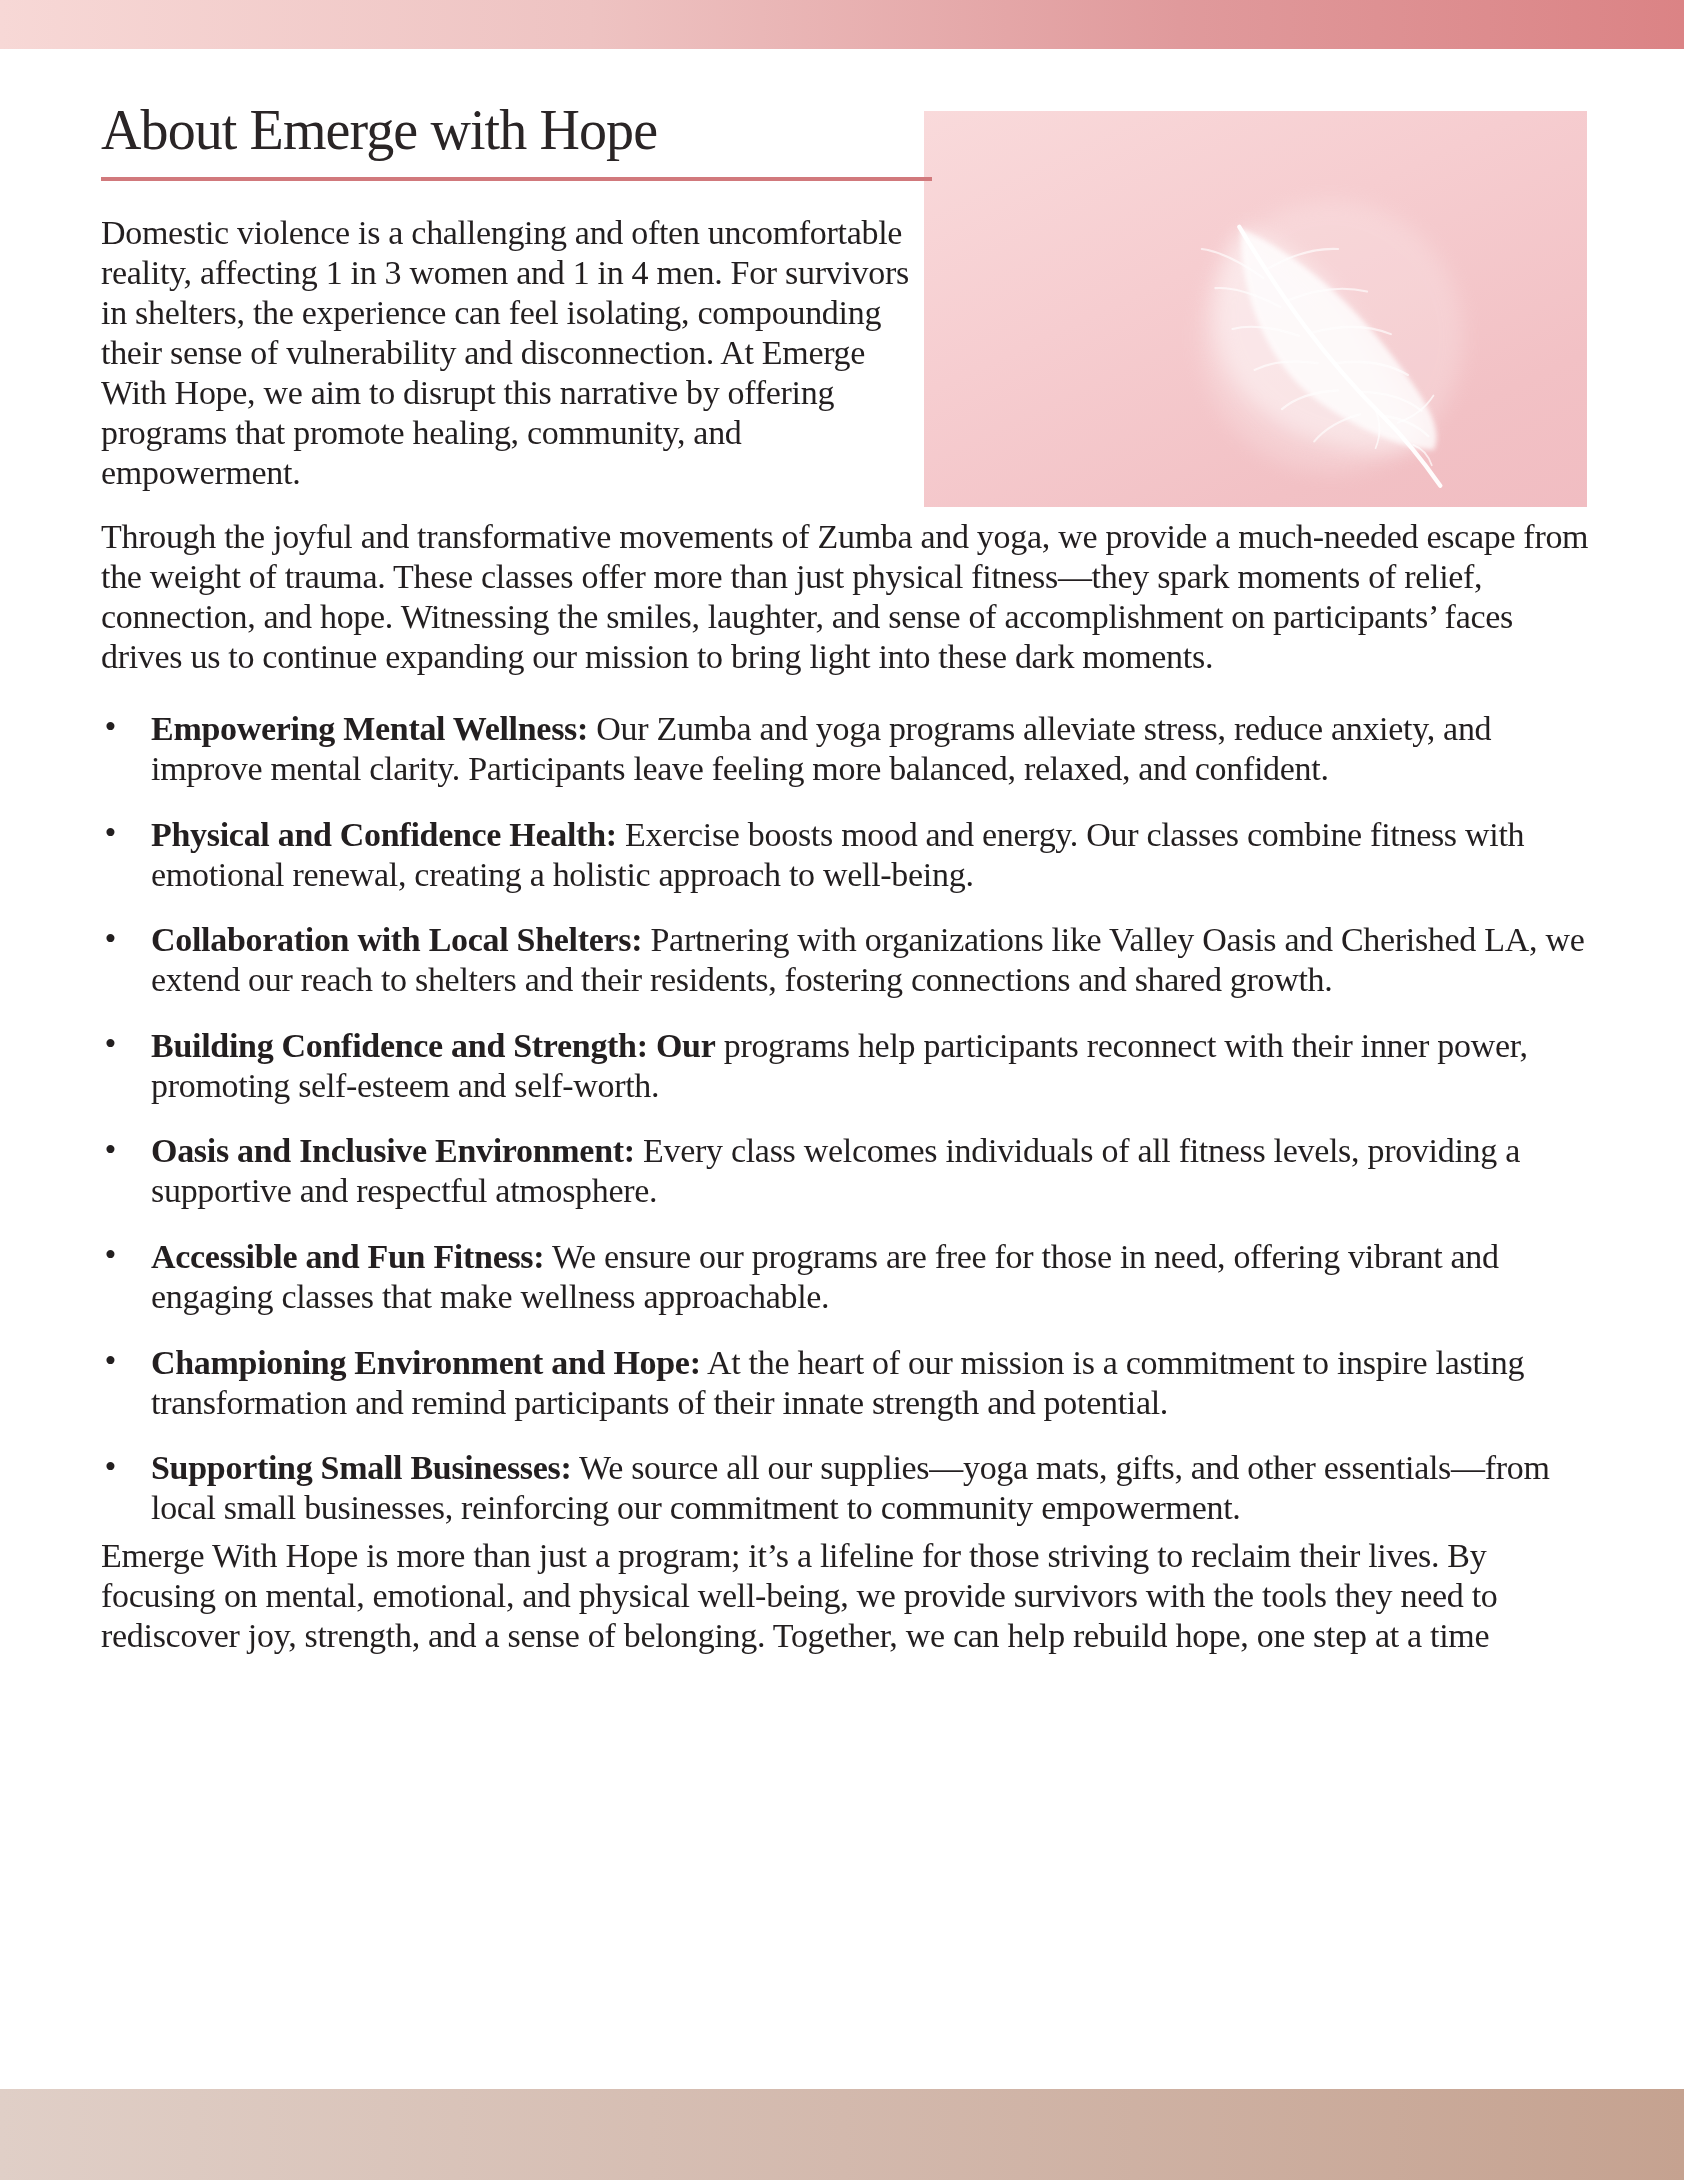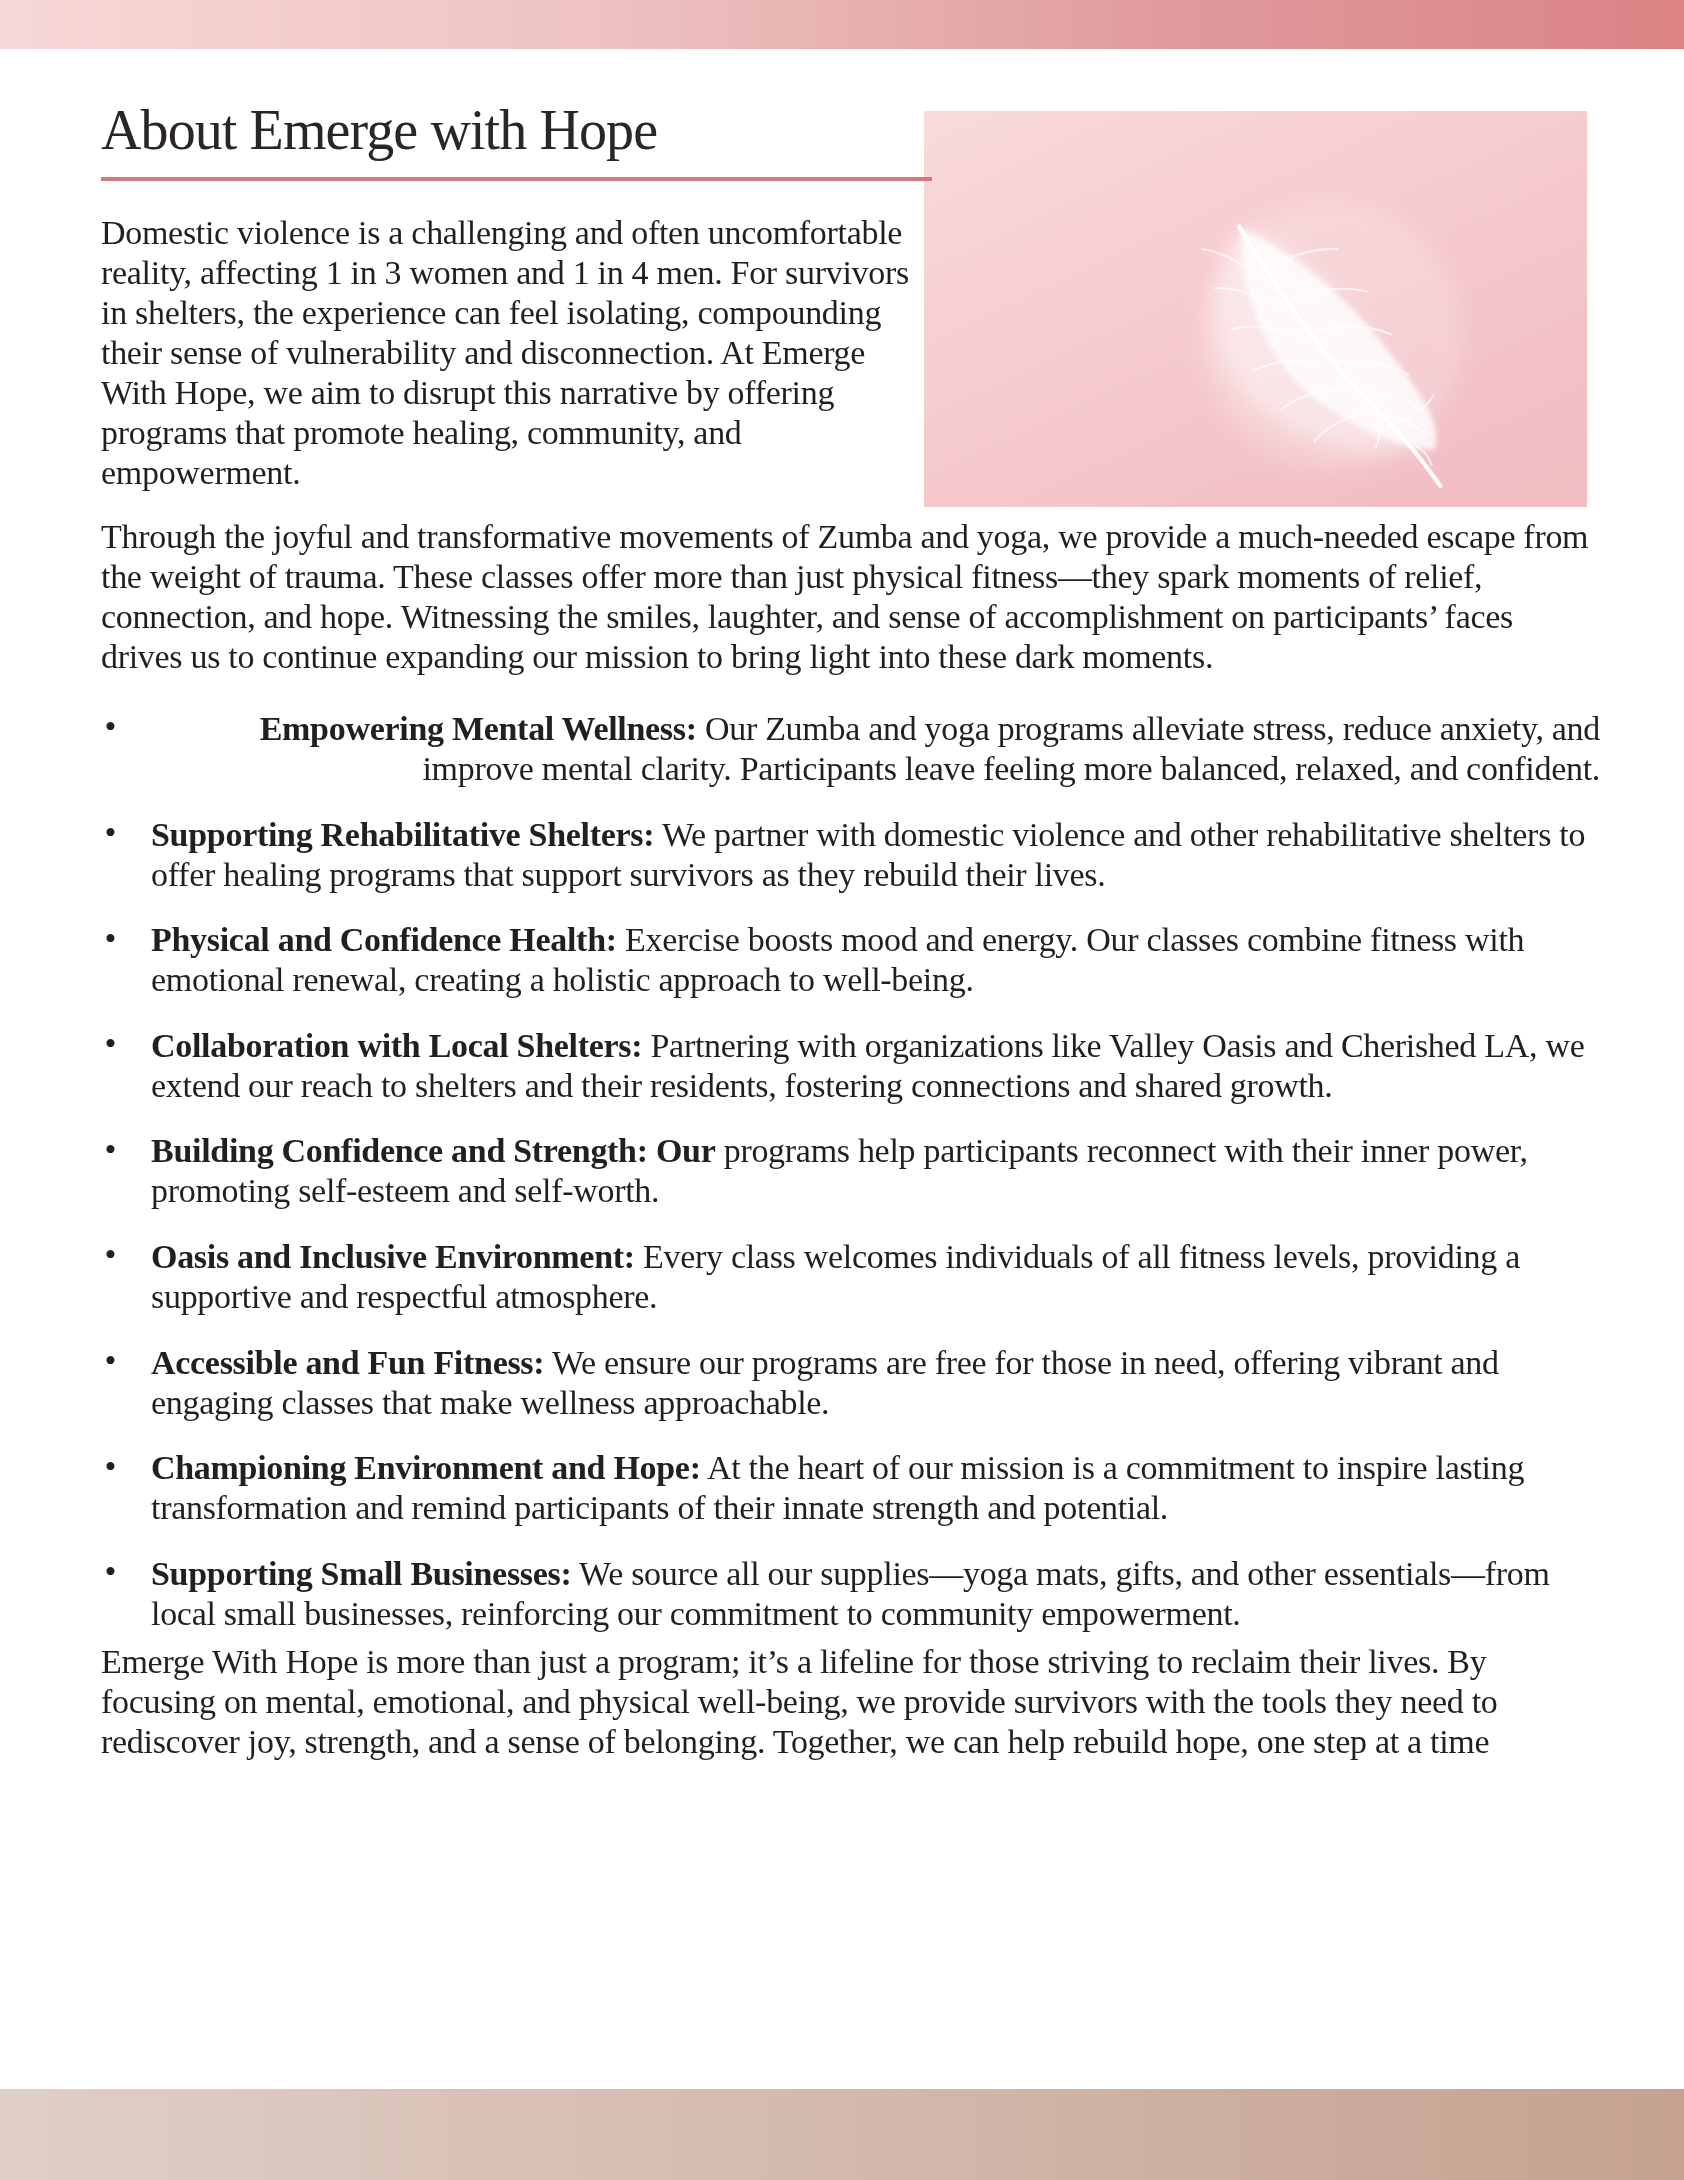--- a/index.html
+++ b/index.html
@@ -43,21 +43,21 @@
   }
   .body-text { font-size:34px; line-height:40px; letter-spacing:-0.3px; }
   p.para { margin:24px 0 0 0; }
   p.para-intro { width:816px; margin-top:32px; }
   ul.benefits {
     list-style:none; margin:32px 0 0 0; padding:0;
   }
   ul.benefits li {
     position:relative; padding-left:50px; margin-top:25.6px;
   }
-  ul.benefits li:first-child { margin-top:0;text-align:right; }
+  ul.benefits li:first-child { margin-top:0; }
   ul.benefits li::before {
     content:"\2022";
     position:absolute; left:3.4px; top:-1.7px;
     font-size:34px; color:#231f20;
   }
   .bullet-lead { font-weight:700; }
   p.para-closing { margin-top:8px; }
 </style>
 </head>
 <body>
@@ -110,23 +110,20 @@
 
     <p class="body-text para para-intro">Domestic violence is a challenging and often uncomfortable reality, affecting 1 in 3 women and 1 in 4 men. For survivors in shelters, the experience can feel isolating, compounding their sense of vulnerability and disconnection. At Emerge With Hope, we aim to disrupt this narrative by offering programs that promote healing, community, and empowerment.</p>
 
     <p class="body-text para">Through the joyful and transformative movements of Zumba and yoga, we provide a much-needed escape from the weight of trauma. These classes offer more than just physical fitness—they spark moments of relief, connection, and hope. Witnessing the smiles, laughter, and sense of accomplishment on participants’ faces drives us to continue expanding our mission to bring light into these dark moments.</p>
 
     <ul class="benefits body-text">
       <li>
         <span class="bullet-lead">Empowering Mental Wellness:</span><span> Our Zumba and yoga programs alleviate stress, reduce anxiety, and improve mental clarity. Participants leave feeling more balanced, relaxed, and confident.</span>
       </li>
       <li>
-        <span class="bullet-lead">Supporting Rehabilitative Shelters:</span><span> We partner with domestic violence and other rehabilitative shelters to offer healing programs that support survivors as they rebuild their lives.</span>
-      </li>
-      <li>
         <span class="bullet-lead">Physical and Confidence Health:</span><span> Exercise boosts mood and energy. Our classes combine fitness with emotional renewal, creating a holistic approach to well-being.</span>
       </li>
       <li>
         <span class="bullet-lead">Collaboration with Local Shelters:</span><span> Partnering with organizations like Valley Oasis and Cherished LA, we extend our reach to shelters and their residents, fostering connections and shared growth.</span>
       </li>
       <li>
         <span class="bullet-lead">Building Confidence and Strength: Our</span><span> programs help participants reconnect with their inner power, promoting self-esteem and self-worth.</span>
       </li>
       <li>
         <span class="bullet-lead">Oasis and Inclusive Environment:</span><span> Every class welcomes individuals of all fitness levels, providing a supportive and respectful atmosphere.</span>

